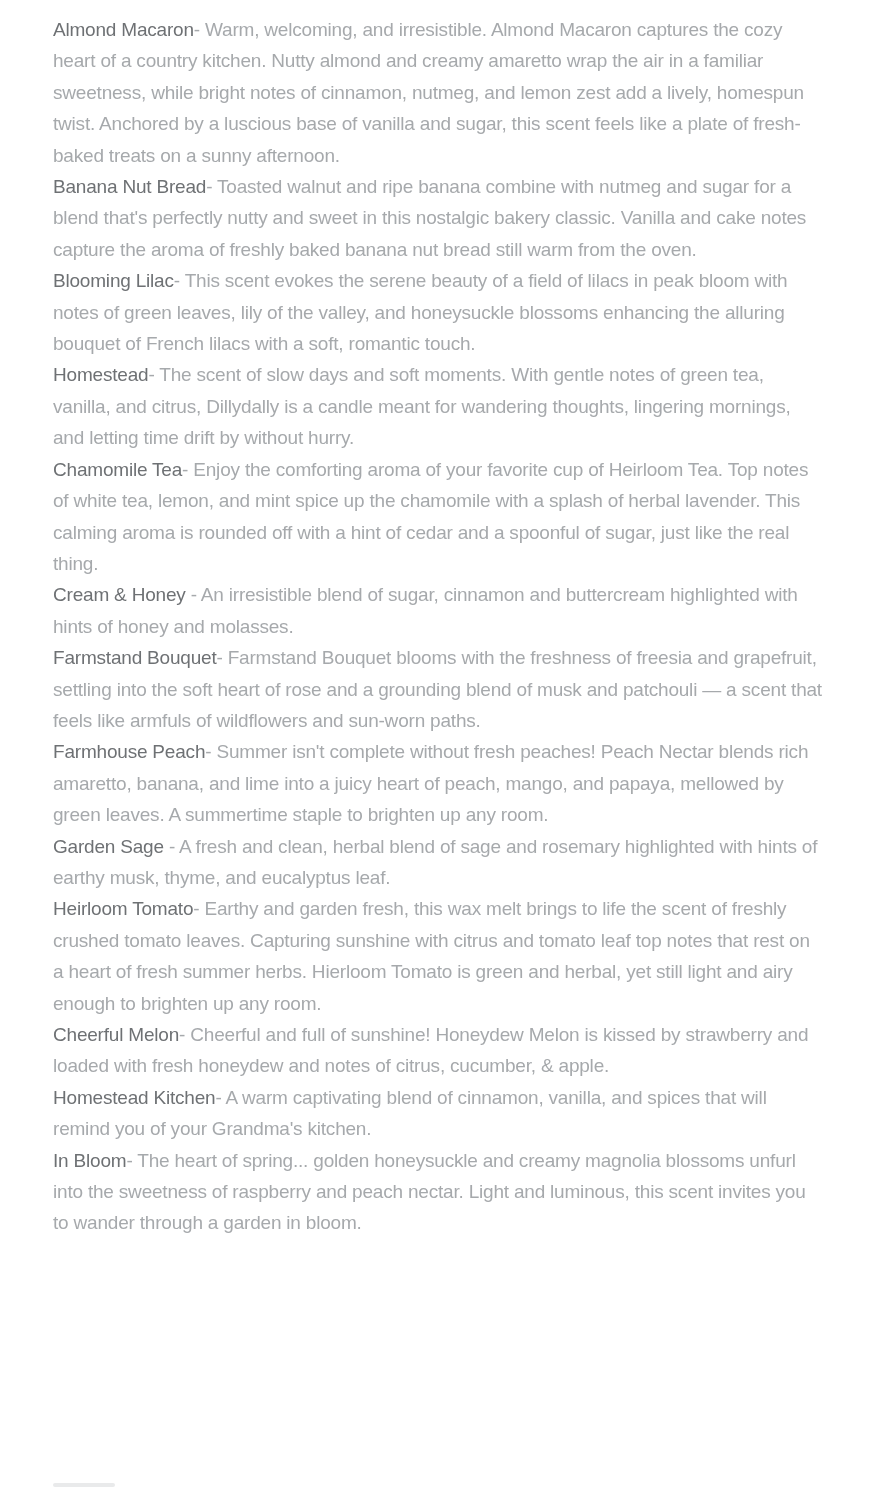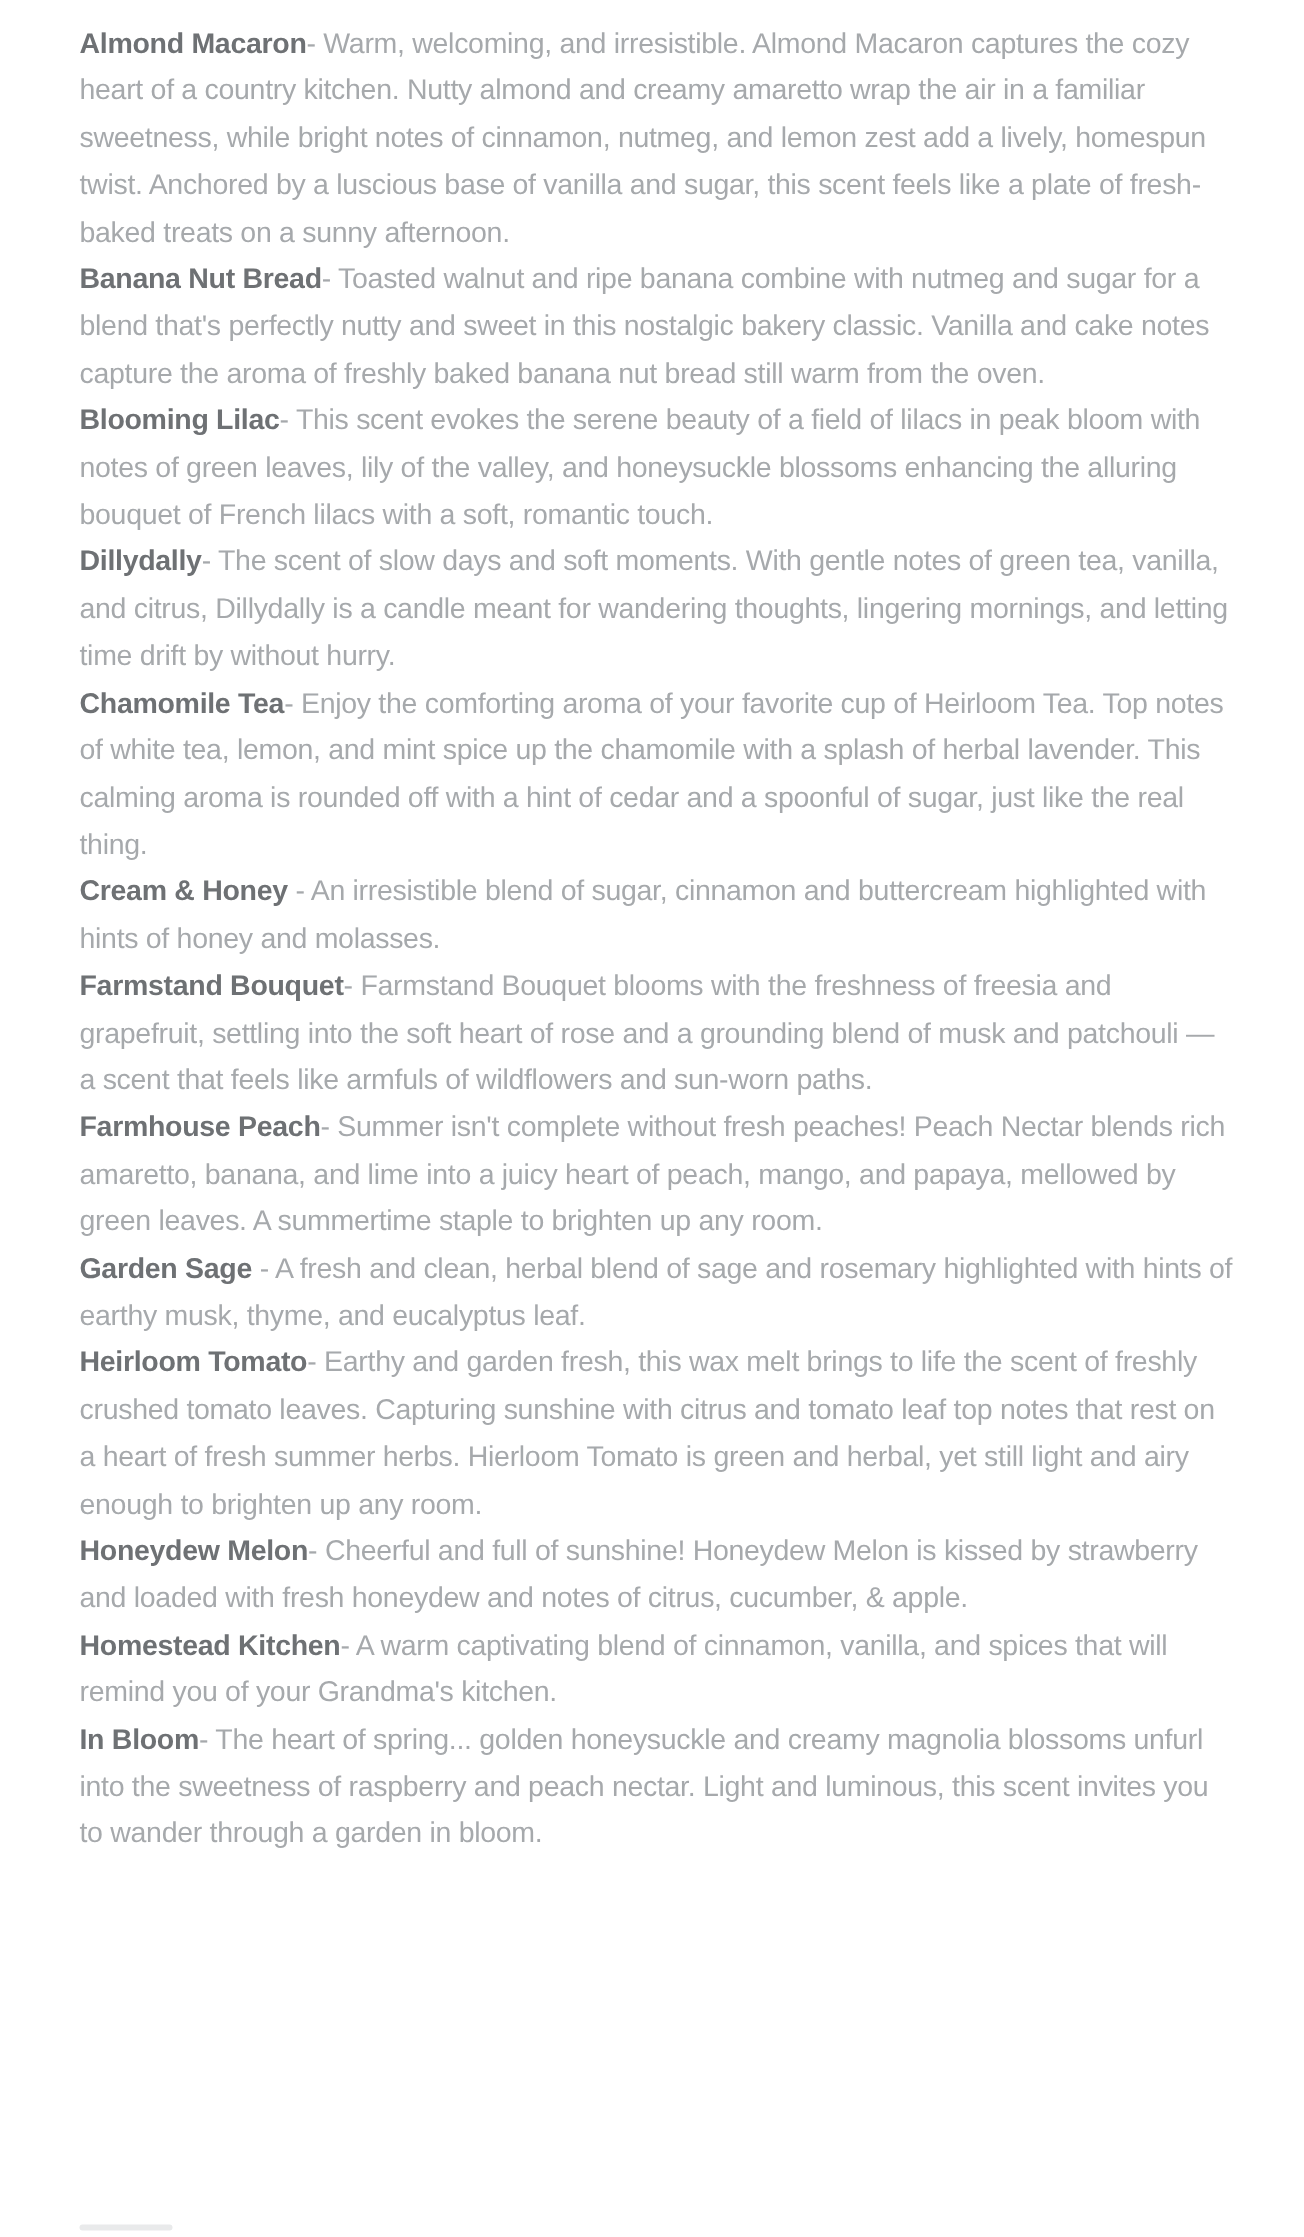--- a/index.html
+++ b/index.html
@@ -24,21 +24,21 @@
   p.entry {
     margin: 0;
     padding: 0;
     font-size: 19px;
     line-height: 31.4px;
     letter-spacing: -0.2px;
     color: var(--body-color, #a6a9ac);
     text-align: left;
   }
   p.entry .name {
-    font-weight: 700;
+    font-weight: 400;
     color: var(--name-color, #6e7174);
     text-align: center;
   }
   p.entry .sep {
     color: var(--body-color, #a6a9ac);
   }
   p.entry .desc {
     font-weight: 400;
     color: var(--body-color, #a6a9ac);
   }
@@ -57,35 +57,35 @@
 
 <div class="page">
   <div class="scent-list" id="scent-list">
   <p class="entry"><span class="name">Almond Macaron</span><span class="sep">- </span><span class="desc">Warm, welcoming, and irresistible. Almond Macaron captures the cozy heart of a country kitchen. Nutty almond and creamy amaretto wrap the air in a familiar sweetness, while bright notes of cinnamon, nutmeg, and lemon zest add a lively, homespun twist. Anchored by a luscious base of vanilla and sugar, this scent feels like a plate of fresh-baked treats on a sunny afternoon.</span></p>
 
   <p class="entry"><span class="name">Banana Nut Bread</span><span class="sep">- </span><span class="desc">Toasted walnut and ripe banana combine with nutmeg and sugar for a blend that's perfectly nutty and sweet in this nostalgic bakery classic. Vanilla and cake notes capture the aroma of freshly baked banana nut bread still warm from the oven.</span></p>
 
   <p class="entry"><span class="name">Blooming Lilac</span><span class="sep">- </span><span class="desc">This scent evokes the serene beauty of a field of lilacs in peak bloom with notes of green leaves, lily of the valley, and honeysuckle blossoms enhancing the alluring bouquet of French lilacs with a soft, romantic touch.</span></p>
 
 
-  <p class="entry"><span class="name">Dillydally</span><span class="sep">- </span><span class="desc">The scent of slow days and soft moments. With gentle notes of green tea, vanilla, and citrus, Dillydally is a candle meant for wandering thoughts, lingering mornings, and letting time drift by without hurry.</span></p>
+  <p class="entry"><span class="name">Homestead</span><span class="sep">- </span><span class="desc">The scent of slow days and soft moments. With gentle notes of green tea, vanilla, and citrus, Dillydally is a candle meant for wandering thoughts, lingering mornings, and letting time drift by without hurry.</span></p>
 
   <p class="entry"><span class="name">Chamomile Tea</span><span class="sep">- </span><span class="desc">Enjoy the comforting aroma of your favorite cup of Heirloom Tea. Top notes of white tea, lemon, and mint spice up the chamomile with a splash of herbal lavender. This calming aroma is rounded off with a hint of cedar and a spoonful of sugar, just like the real thing.</span></p>
 
   <p class="entry"><span class="name">Cream &amp; Honey</span><span class="sep"> - </span><span class="desc">An irresistible blend of sugar, cinnamon and buttercream highlighted with hints of honey and molasses.</span></p>
 
   <p class="entry"><span class="name">Farmstand Bouquet</span><span class="sep">- </span><span class="desc">Farmstand Bouquet blooms with the freshness of freesia and grapefruit, settling into the soft heart of rose and a grounding blend of musk and patchouli — a scent that feels like armfuls of wildflowers and sun-worn paths.</span></p>
 
   <p class="entry"><span class="name">Farmhouse Peach</span><span class="sep">- </span><span class="desc">Summer isn't complete without fresh peaches! Peach Nectar blends rich amaretto, banana, and lime into a juicy heart of peach, mango, and papaya, mellowed by green leaves. A summertime staple to brighten up any room.</span></p>
 
   <p class="entry"><span class="name">Garden Sage</span><span class="sep"> - </span><span class="desc">A fresh and clean, herbal blend of sage and rosemary highlighted with hints of earthy musk, thyme, and eucalyptus leaf.</span></p>
 
   <p class="entry"><span class="name">Heirloom Tomato</span><span class="sep">- </span><span class="desc">Earthy and garden fresh, this wax melt brings to life the scent of freshly crushed tomato leaves. Capturing sunshine with citrus and tomato leaf top notes that rest on a heart of fresh summer herbs. Hierloom Tomato is green and herbal, yet still light and airy enough to brighten up any room.</span></p>
 
-  <p class="entry"><span class="name">Honeydew Melon</span><span class="sep">- </span><span class="desc">Cheerful and full of sunshine! Honeydew Melon is kissed by strawberry and loaded with fresh honeydew and notes of citrus, cucumber, &amp; apple.</span></p>
+  <p class="entry"><span class="name">Cheerful Melon</span><span class="sep">- </span><span class="desc">Cheerful and full of sunshine! Honeydew Melon is kissed by strawberry and loaded with fresh honeydew and notes of citrus, cucumber, &amp; apple.</span></p>
 
   <p class="entry"><span class="name">Homestead Kitchen</span><span class="sep">- </span><span class="desc">A warm captivating blend of cinnamon, vanilla, and spices that will remind you of your Grandma's kitchen.</span></p>
 
 
   <p class="entry"><span class="name">In Bloom</span><span class="sep">- </span><span class="desc">The heart of spring... golden honeysuckle and creamy magnolia blossoms unfurl into the sweetness of raspberry and peach nectar. Light and luminous, this scent invites you to wander through a garden in bloom.</span></p>
 
 </div>
   <div class="cutoff-row"></div>
 </div>
 

